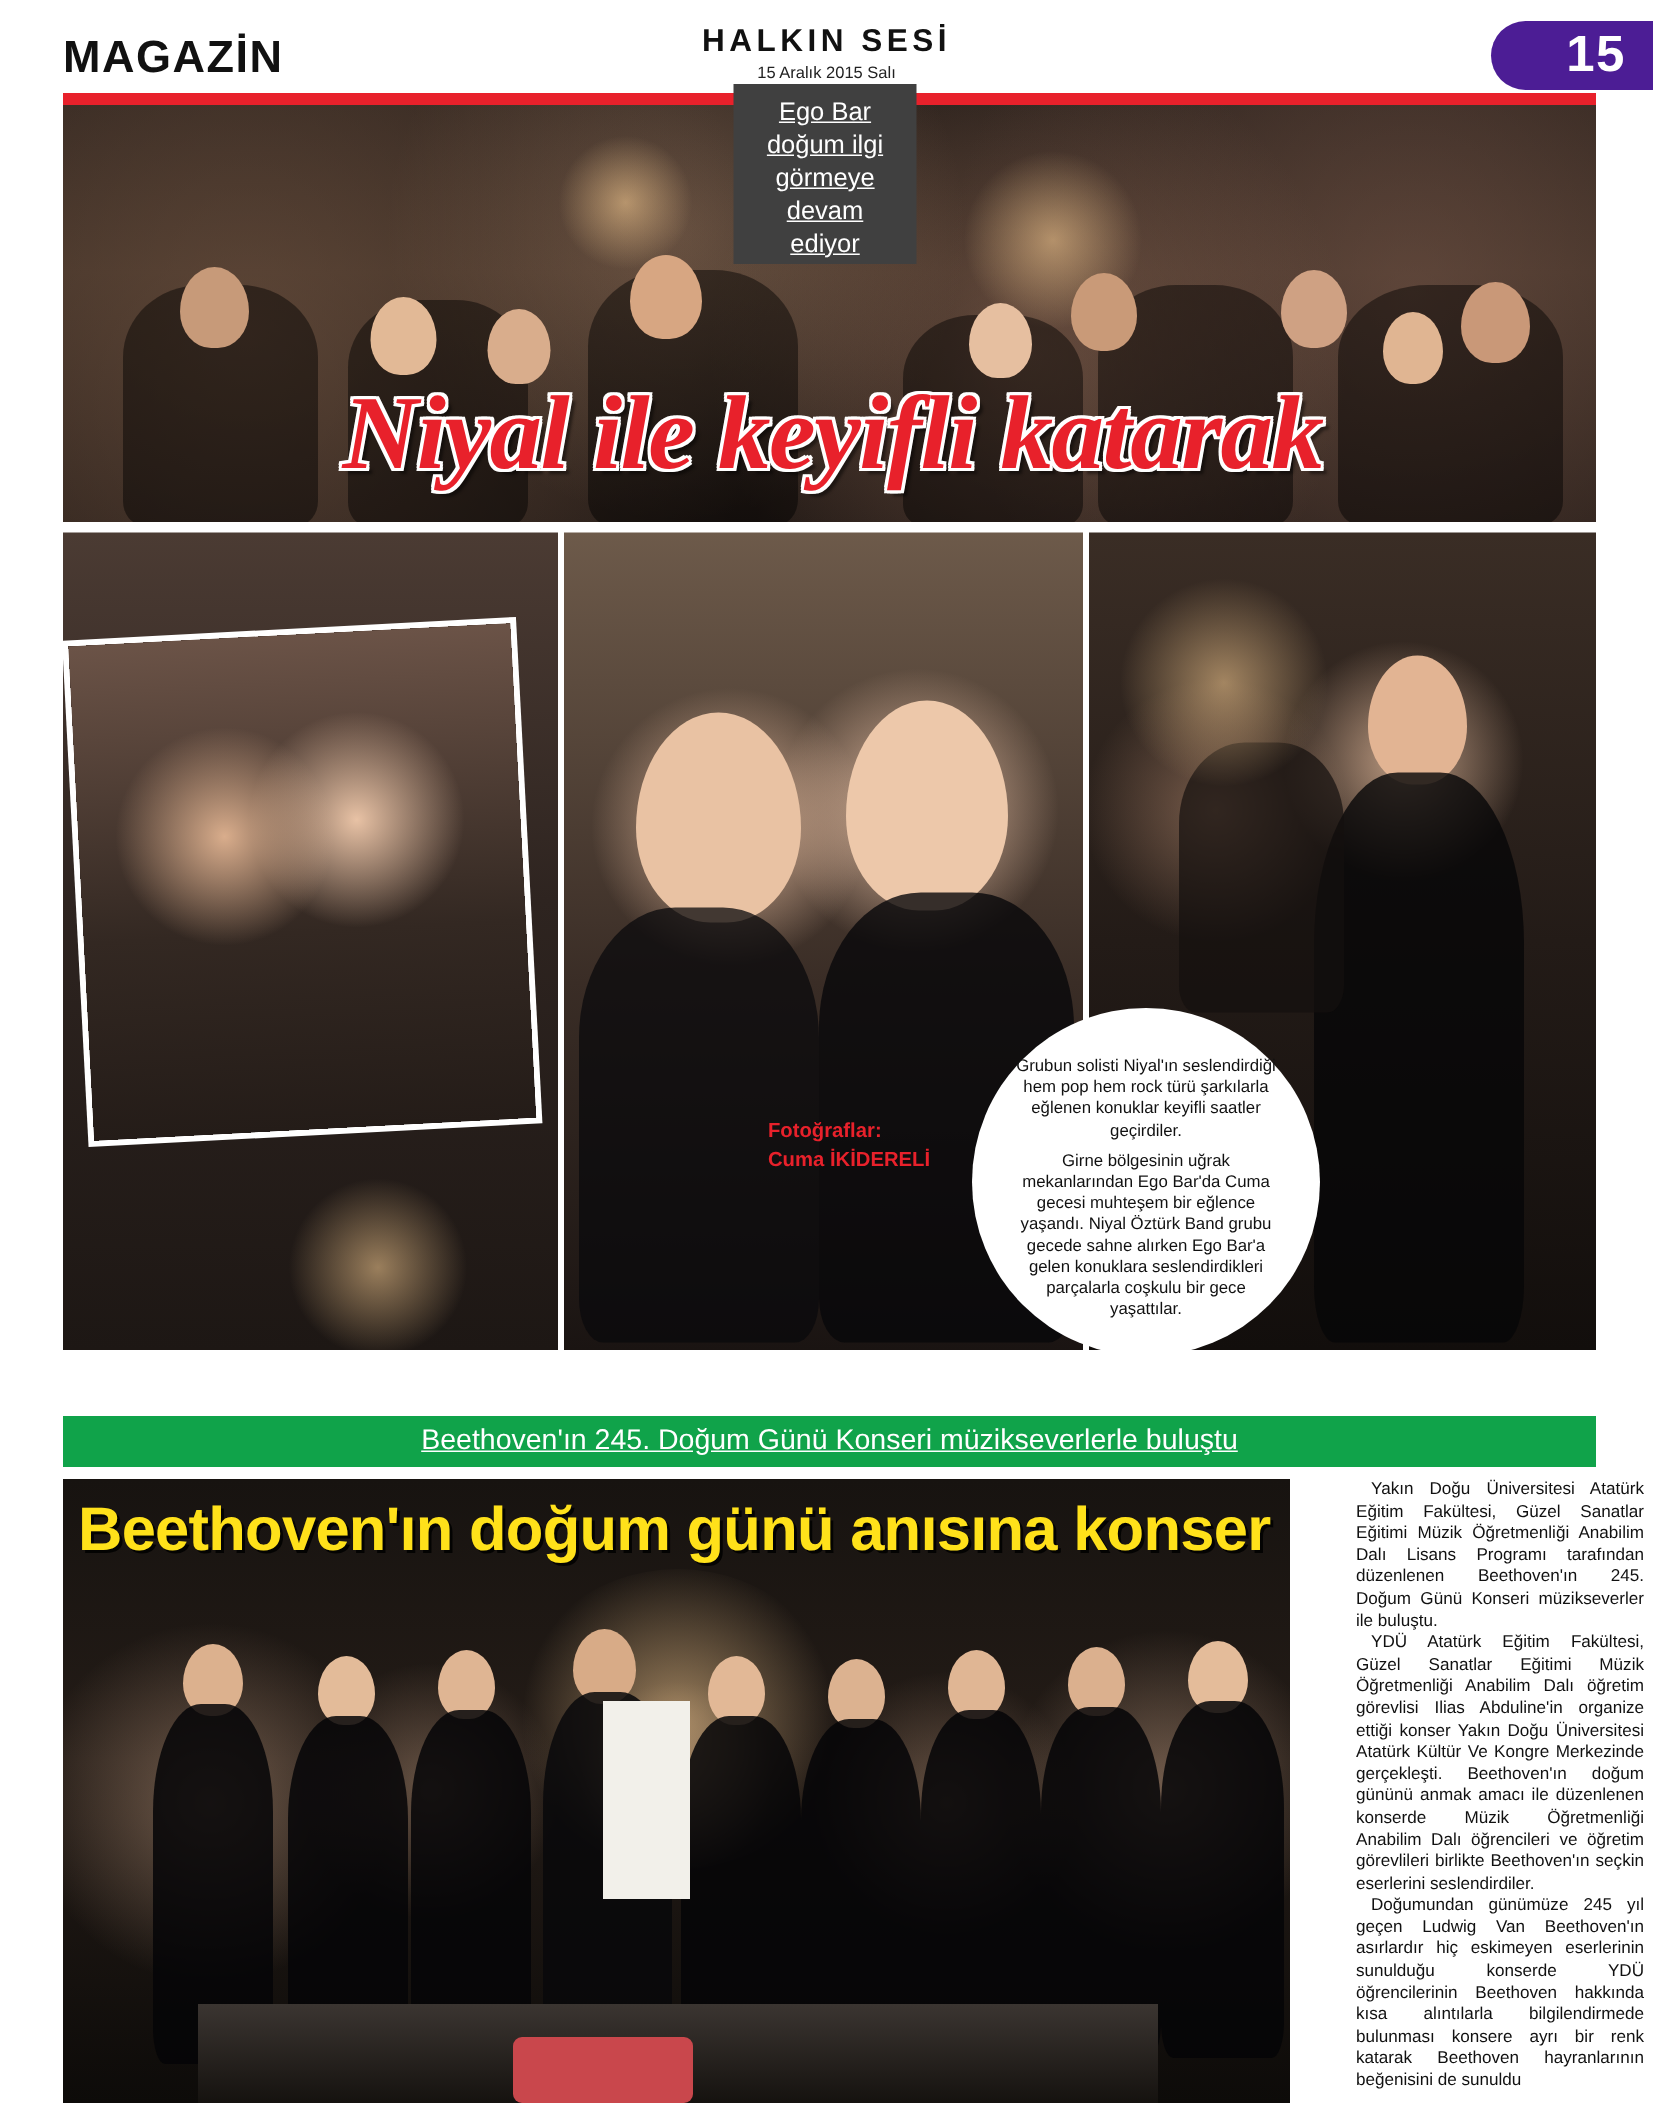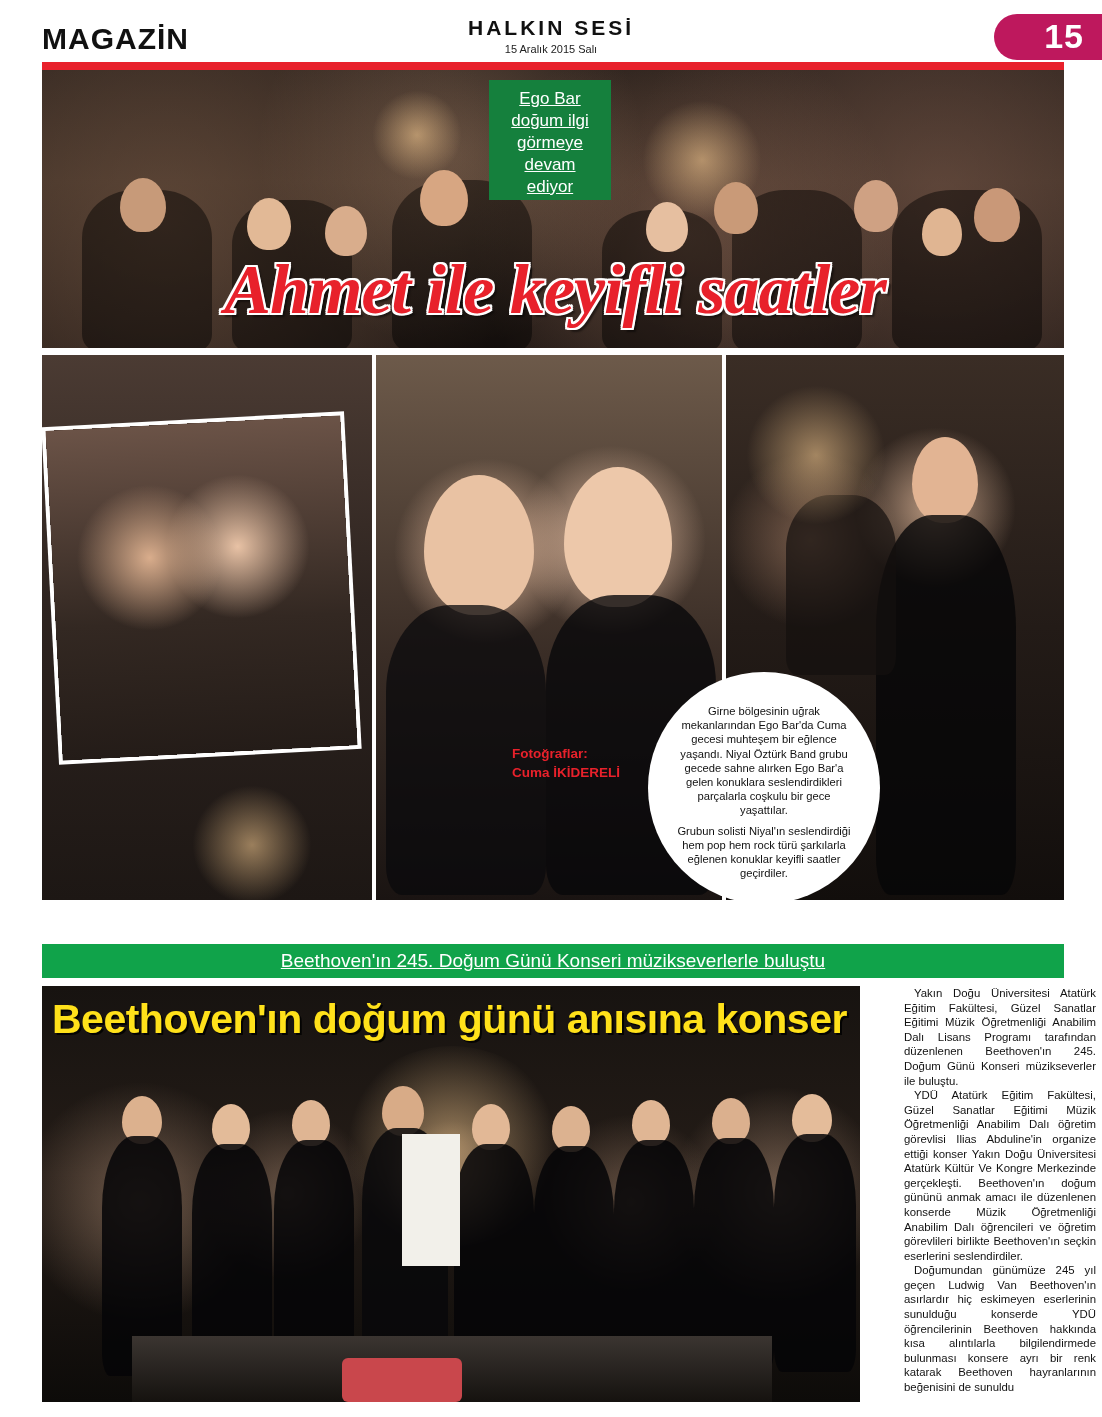--- a/index.html
+++ b/index.html
@@ -56,21 +56,21 @@
     text-align: center;
     font-size: 11px;
     color: #222;
   }
   .page-number-badge {
     position: absolute;
     right: 0;
     top: 14px;
     width: 108px;
     height: 46px;
-    background: #be185d;
+    background: #4c1d95;
     border-radius: 26px 0 0 26px;
     color: #fff;
   }
   .page-number-badge span {
     position: absolute;
     right: 18px;
     top: 3px;
     font-size: 34px;
     font-weight: bold;
     letter-spacing: 1px;
@@ -111,24 +111,24 @@
   .figure-blob {
     position: absolute;
     border-radius: 50% 50% 45% 45% / 55% 55% 45% 45%;
     filter: blur(0.4px);
   }
 
   
   #ego-caption {
     position: absolute;
     left: 489px;
-    top: 80px;
+    top: 56px;
     width: 122px;
     height: 120px;
-    background: #15803d;
+    background: #404040;
     color: #fff;
     font-size: 17px;
     line-height: 22px;
     text-align: center;
     padding-top: 8px;
     box-sizing: border-box;
     font-family: "Liberation Sans", sans-serif;
   }
   #ego-caption div { text-decoration: underline; }
 
@@ -338,21 +338,21 @@
   </div>
 
   <div id="ego-caption">
     <div>Ego Bar</div>
     <div>doğum ilgi</div>
     <div>görmeye</div>
     <div>devam</div>
     <div>ediyor</div>
   </div>
 
-  <div id="niyal-headline">Ahmet ile keyifli saatler</div>
+  <div id="niyal-headline">Niyal ile keyifli katarak</div>
 
   <div class="photo" id="photo-mid-left">
     <div class="tilted"></div>
     <div class="warmlight" style="left:150px;top:430px;width:120px;height:120px;"></div>
   </div>
 
   <div class="photo" id="photo-mid-center">
     <div class="figure-blob" style="left:48px;top:120px;width:110px;height:140px;background:#e9c2a3;"></div>
     <div class="figure-blob" style="left:188px;top:112px;width:108px;height:140px;background:#edc8aa;"></div>
     <div class="silhouette" style="left:10px;top:250px;width:160px;height:290px;background:rgba(10,10,12,0.75);"></div>
@@ -365,22 +365,22 @@
     <div class="silhouette" style="left:60px;top:140px;width:110px;height:180px;background:rgba(20,16,14,0.7);"></div>
     <div class="warmlight" style="left:20px;top:30px;width:140px;height:140px;"></div>
   </div>
 
   <div class="photo-credit">
     <div>Fotoğraflar:</div>
     <div>Cuma İKİDERELİ</div>
   </div>
 
   <div id="story-oval">
+    <p>Grubun solisti Niyal'ın seslendirdiği hem pop hem rock türü şarkılarla eğlenen konuklar keyifli saatler geçirdiler.</p>
     <p>Girne bölgesinin uğrak mekanlarından Ego Bar'da Cuma gecesi muhteşem bir eğlence yaşandı. Niyal Öztürk Band grubu gecede sahne alırken Ego Bar'a gelen konuklara seslendirdikleri parçalarla coşkulu bir gece yaşattılar.</p>
-    <p>Grubun solisti Niyal'ın seslendirdiği hem pop hem rock türü şarkılarla eğlenen konuklar keyifli saatler geçirdiler.</p>
   </div>
 
   <div id="green-bar">
     <span>Beethoven'ın 245. Doğum Günü Konseri müzikseverlerle buluştu</span>
   </div>
 
   <div class="photo" id="photo-concert">
     <div class="warmlight" style="left:300px;top:60px;width:220px;height:200px;"></div>
     <div class="figure-blob" style="left:80px;top:110px;width:40px;height:48px;background:#dcb18e;"></div>
     <div class="figure-blob" style="left:170px;top:118px;width:38px;height:46px;background:#e3bb99;"></div>

